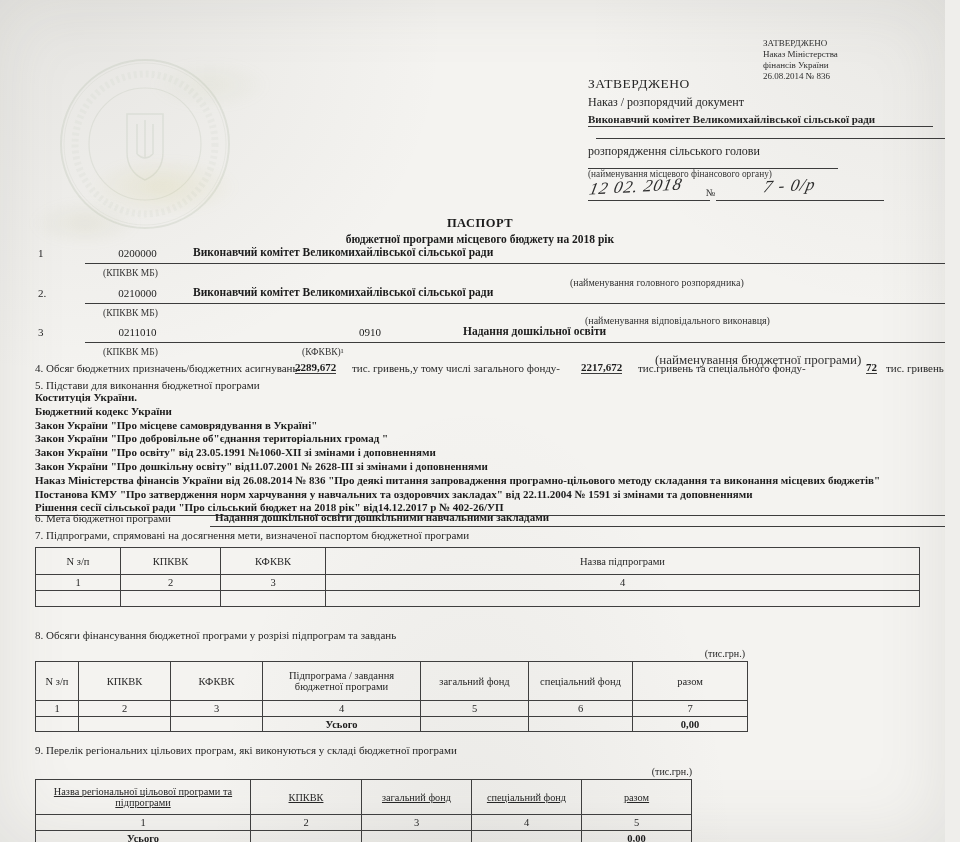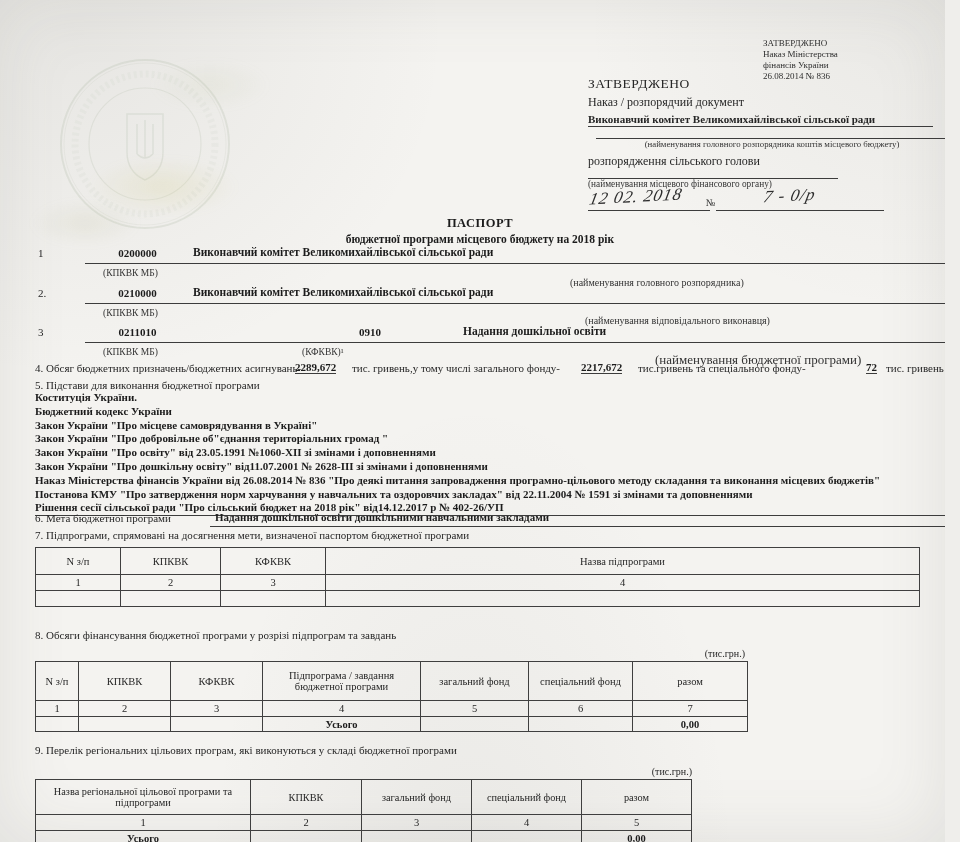--- a/index.html
+++ b/index.html
@@ -51,21 +51,21 @@
   #hw-ul1{position:absolute;left:0;top:21px;width:122px;border-top:1px solid #3c3c3c;}
   #hw-ul2{position:absolute;left:128px;top:21px;width:168px;border-top:1px solid #3c3c3c;}
 
   
   #doc-title{left:180px;top:216px;width:600px;text-align:center;}
   #doc-title .t1{font-weight:bold;font-size:12.5px;letter-spacing:0.5px;color:#1c1c1c;}
   #doc-title .t2{font-weight:bold;font-size:11.5px;margin-top:2px;color:#1c1c1c;text-align:center;}
 
   
   .pnum{font-size:11px;}
-  .pcode{font-size:11px;font-weight:bold;width:105px;text-align:center;color:#1c1c1c;}
+  .pcode{font-size:11px;font-weight:normal;width:105px;text-align:center;color:#1c1c1c;}
   .pname{font-size:11.5px;font-weight:bold;color:#1c1c1c;white-space:nowrap;}
   .rowline{left:85px;width:873px;}
 
   
   .s4t{font-size:11px;white-space:nowrap;}
   .s4v{font-size:11px;font-weight:bold;border-bottom:1px solid #3c3c3c;color:#1c1c1c;white-space:nowrap;}
 
   
   #s5-label{left:35px;top:379px;font-size:11px;}
   #s5-items{left:35px;top:391px;width:923px;}
@@ -86,21 +86,21 @@
   td,th{border:1px solid #3f3f3f;font-weight:normal;text-align:center;vertical-align:middle;
         font-size:10.5px;padding:0 3px;overflow:hidden;color:#262626;}
   .trow-num td{height:15px;font-size:10.5px;}
   .trow-total td{height:14px;font-weight:bold;color:#1c1c1c;}
   #table7{left:35px;top:547px;width:885px;}
   #table7 th{height:26px;}
   #table7 .trow-empty td{height:15px;}
   #table8{left:35px;top:661px;width:713px;}
   #table8 th{height:38px;}
   #table9{left:35px;top:779px;width:657px;}
-  #table9 th{height:34px;font-size:10.3px;}
+  #table9 th{height:34px;font-size:10.3px;text-decoration:underline;}
 </style>
 </head>
 <body>
 
 <div id="page">
 
   <svg id="seal" class="abs" width="180" height="185" viewBox="0 0 180 185">
     <circle cx="90" cy="92" r="84" fill="none" stroke="#8a9a7e" stroke-width="2" opacity="0.28"></circle>
     <circle cx="90" cy="92" r="81" fill="none" stroke="#8a9a7e" stroke-width="0.8" opacity="0.2"></circle>
     <circle cx="90" cy="92" r="56" fill="none" stroke="#8a9a7e" stroke-width="1.2" opacity="0.25"></circle>
@@ -117,21 +117,20 @@
     <div>Наказ Міністерства</div>
     <div>фінансів України</div>
     <div>26.08.2014  № 836</div>
   </div>
 
   <div id="approve" class="abs">
     <div class="ap-title">ЗАТВЕРДЖЕНО</div>
     <div class="ap-doc">Наказ / розпорядчий документ</div>
     <div class="ap-org">Виконавчий комітет Великомихайлівської сільської ради</div>
     <div class="ap-line1 hline"></div>
-    <div class="ap-cap1">(найменування головного розпорядника коштів місцевого бюджету)</div>
     <div class="ap-order">розпорядження сільського голови</div>
     <div class="ap-line2 hline"></div>
     <div class="ap-cap2">(найменування місцевого фінансового органу)</div>
     <div id="hw-row">
       <span id="hw-date" class="hw">12 02. 2018</span>
       <span id="hw-no-label">№</span>
       <span id="hw-no" class="hw">7 - 0/р</span>
       <span id="hw-ul1"></span>
       <span id="hw-ul2"></span>
     </div>

